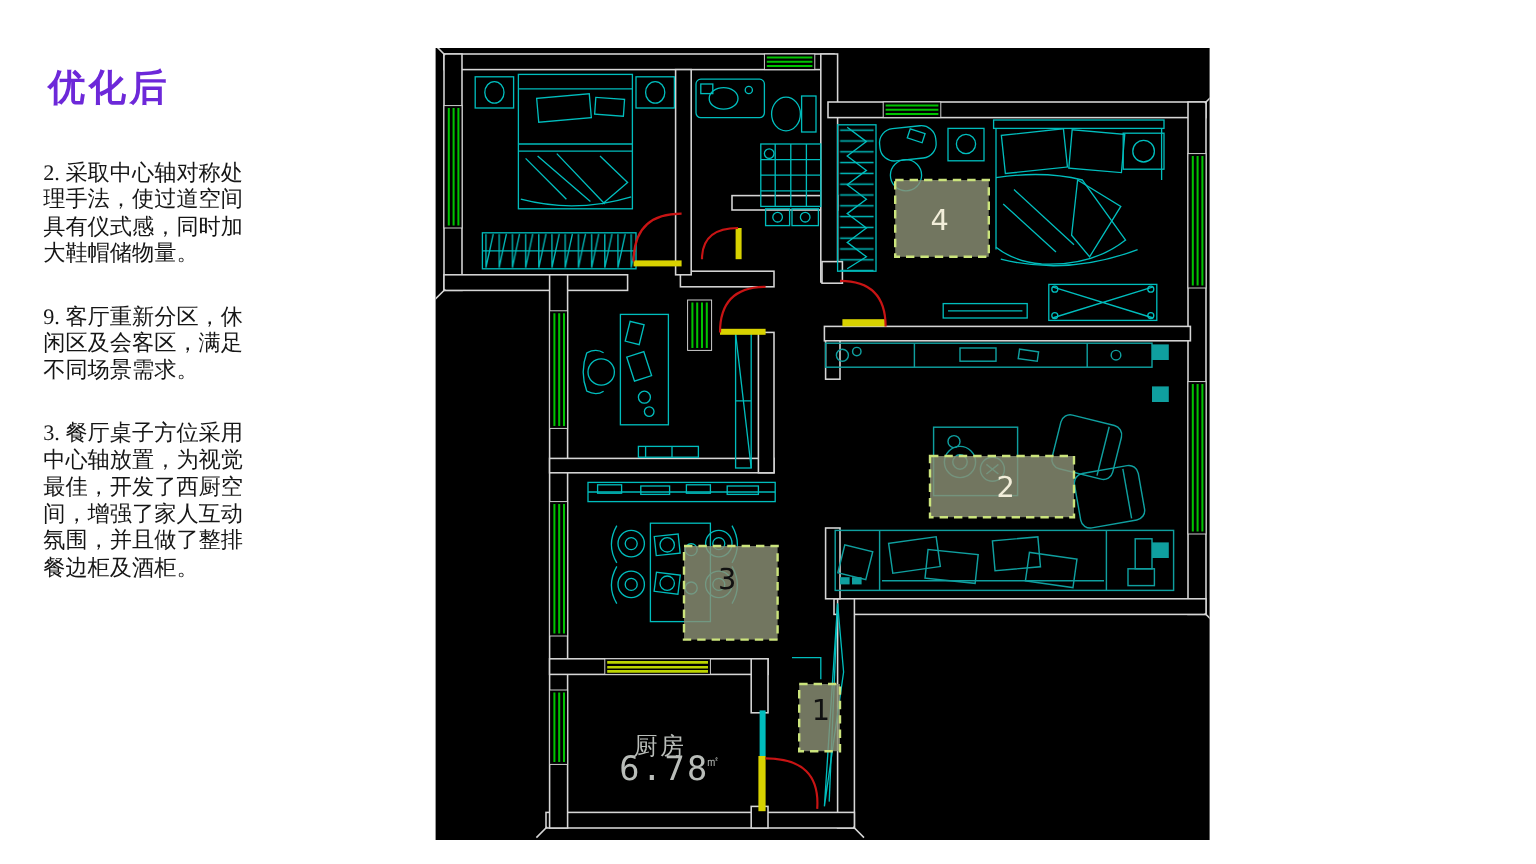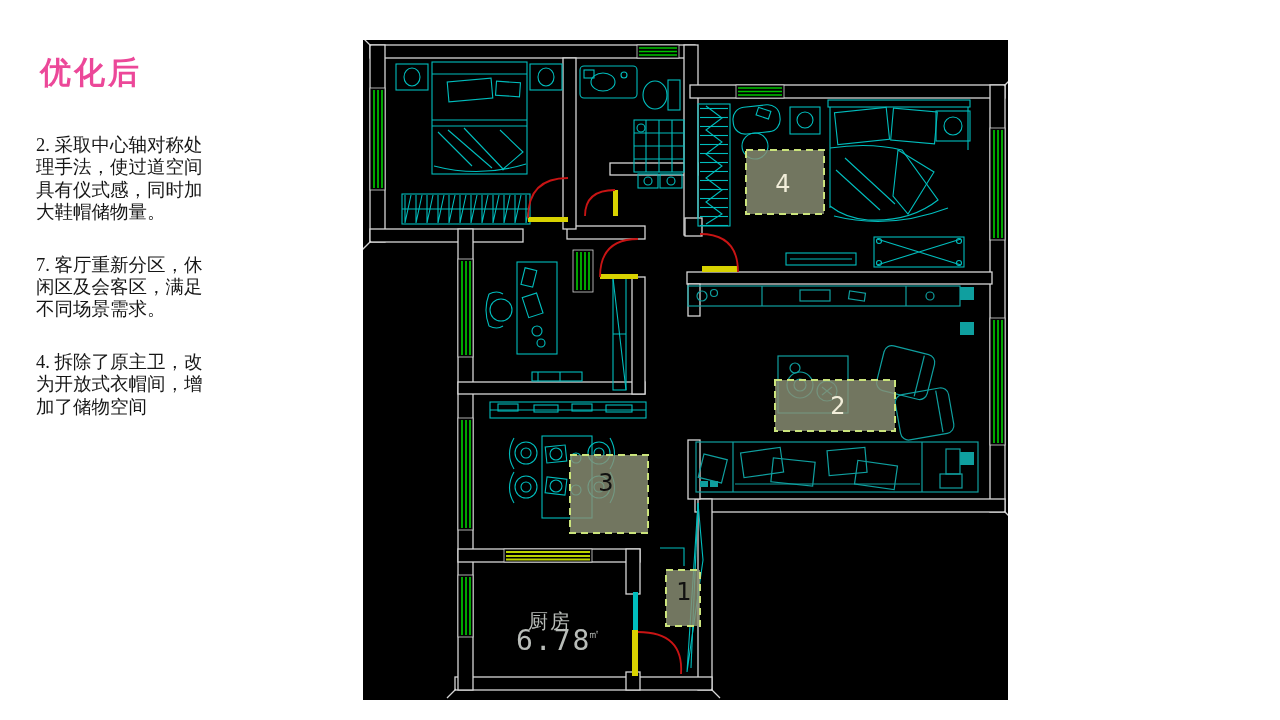--- a/index.html
+++ b/index.html
@@ -2,21 +2,21 @@
 <html style="--planbg: #000000; --wall: #d6d6d6; --green: #00c300; --chart: #bcd400; --cyan: #00bdbd; --teal: #0f9f9f; --yellow: #d8d200; --red: #c81414; --boxfill: rgba(139,144,117,0.82); --boxborder: #cbe47c; --boxlight: #f2eeda; --boxdark: #111111; --kittext: #b9bdb9;"><head>
 <meta charset="utf-8">
 <style>
   html,body{margin:0;padding:0;background:#ffffff;}
   .slide{position:relative;width:1280px;height:720px;background:#ffffff;overflow:hidden;}
 
   
   .notes{position:absolute;left:36px;top:52px;width:212px;color:#161616;
          font-family:"Liberation Serif",serif;}
   .notes h1{font-family:"Liberation Sans",sans-serif;font-size:31px;font-weight:bold;
-            margin:0 0 40px 4px;letter-spacing:3px;color:#ec4899;}
+            margin:0 0 40px 4px;letter-spacing:3px;color:#6d28d9;}
   .notes p{font-size:18.5px;line-height:22.4px;margin:0 0 30px 0;white-space:pre-line;}
 
   
   .plan{position:absolute;left:363px;top:40px;width:645px;height:660px;background:var(--planbg);}
   .plan svg{display:block;width:100%;height:100%;}
 
   .wallr{fill:#000;stroke:var(--wall);stroke-width:1.3;}
   .cap{stroke:var(--wall);stroke-width:1.3;fill:none;}
   .winbg{fill:#000;stroke:var(--wall);stroke-width:.8;}
   .wg{stroke:var(--green);stroke-width:1.7;}
@@ -40,26 +40,29 @@
 <body>
 
 <div class="slide">
 
   <aside class="notes">
     <h1>优化后</h1>
     <p>2. 采取中心轴对称处
 理手法，使过道空间
 具有仪式感，同时加
 大鞋帽储物量。</p>
-    <p>7. 客厅重新分区，休
+    <p>9. 客厅重新分区，休
 闲区及会客区，满足
 不同场景需求。</p>
-    <p>4. 拆除了原主卫，改
-为开放式衣帽间，增
-加了储物空间</p>
+    <p>3. 餐厅桌子方位采用
+中心轴放置，为视觉
+最佳，开发了西厨空
+间，增强了家人互动
+氛围，并且做了整排
+餐边柜及酒柜。</p>
   </aside>
 
   <div class="plan">
   <svg viewBox="363 40 645 660">
     <defs>
       <pattern id="hatchN" patternUnits="userSpaceOnUse" x="402" y="194" width="11" height="30">
         <path class="fc" d="M3,1 V29 M3,29 L9,1"></path>
       </pattern>
       <pattern id="hatchL" patternUnits="userSpaceOnUse" x="698" y="104" width="32" height="9">
         <path class="fc" d="M2,4.5 H30"></path>

